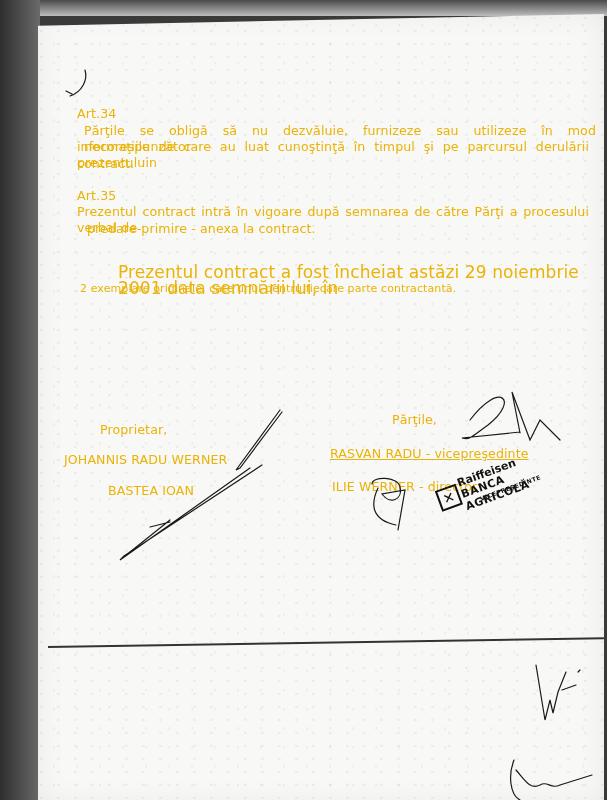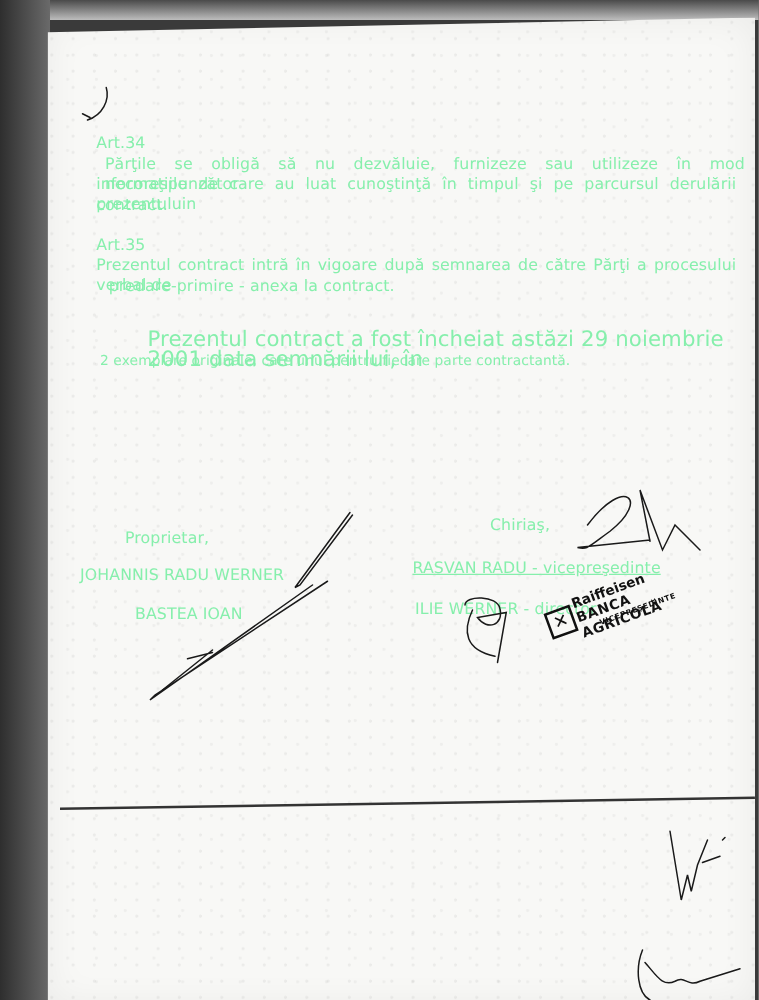--- a/index.html
+++ b/index.html
@@ -24,21 +24,21 @@
       box-shadow: inset 0 0 30px rgba(0,0,0,0.06);
     }
     .noise {
       position: absolute; inset: 0;
       background-image:
         radial-gradient(circle at 20% 30%, rgba(0,0,0,0.05) 1px, transparent 1.5px),
         radial-gradient(circle at 70% 60%, rgba(0,0,0,0.04) 1px, transparent 1.5px);
       background-size: 17px 13px, 23px 19px;
     }
     .text {
-      position: absolute; color: #86efac;
+      position: absolute; color: #eab308;
       font-size: 12.6px; line-height: 16px; letter-spacing: 0.1px;
     }
     .art-title { font-size: 12.6px; }
     .para { text-align: justify; text-align-last: left; width: 512px; }
     .sig {
       position: absolute;
     }
     .stamp {
       position: absolute; left: 430px; top: 478px; width: 140px; height: 60px;
       transform: rotate(-20deg); transform-origin: left top;
@@ -75,21 +75,21 @@
 <div class="text para" style="left:77px; top:204px;">Prezentul contract intră în vigoare după semnarea de către Părţi a procesului verbal de</div>
 <div class="text" style="left:87px; top:221px;">predare-primire - anexa la contract.</div>
 
 <div class="text" style="left:118px; top:264px; font-size:17px;">Prezentul contract a fost încheiat astăzi 29 noiembrie 2001 data semnării lui, în</div>
 <div class="text" style="left:80px; top:281px; font-size:11px;">2 exemplare originale, cate unul pentru fiecare parte contractantă.</div>
 
 <div class="text" style="left:100px; top:422px;">Proprietar,</div>
 <div class="text" style="left:64px; top:452px;">JOHANNIS RADU WERNER</div>
 <div class="text" style="left:84px; top:483px;margin-left:24px;">BASTEA IOAN</div>
 
-<div class="text" style="left:392px; top:412px;">Chiriaş,</div>
+<div class="text" style="left:392px; top:412px;">Părţile,</div>
 <div class="text" style="left:330px; top:446px;text-decoration:underline;">RASVAN RADU - vicepreşedinte</div>
 <div class="text" style="left:332px; top:479px;">ILIE WERNER - director</div>
 
 <svg class="sig" style="left:0; top:0;" width="607" height="800">
   <g fill="none" stroke="#1a1a1a" stroke-width="1.2" stroke-linecap="round">
 
     <path d="M85 70 C 88 80, 82 92, 70 96 M 72 94 l -6 -3"></path>
 
     <path d="M280 410 L 236 470 L 240 468 L 282 412"></path>
     <path d="M250 468 L 120 560 L 124 556 L 262 465"></path>

